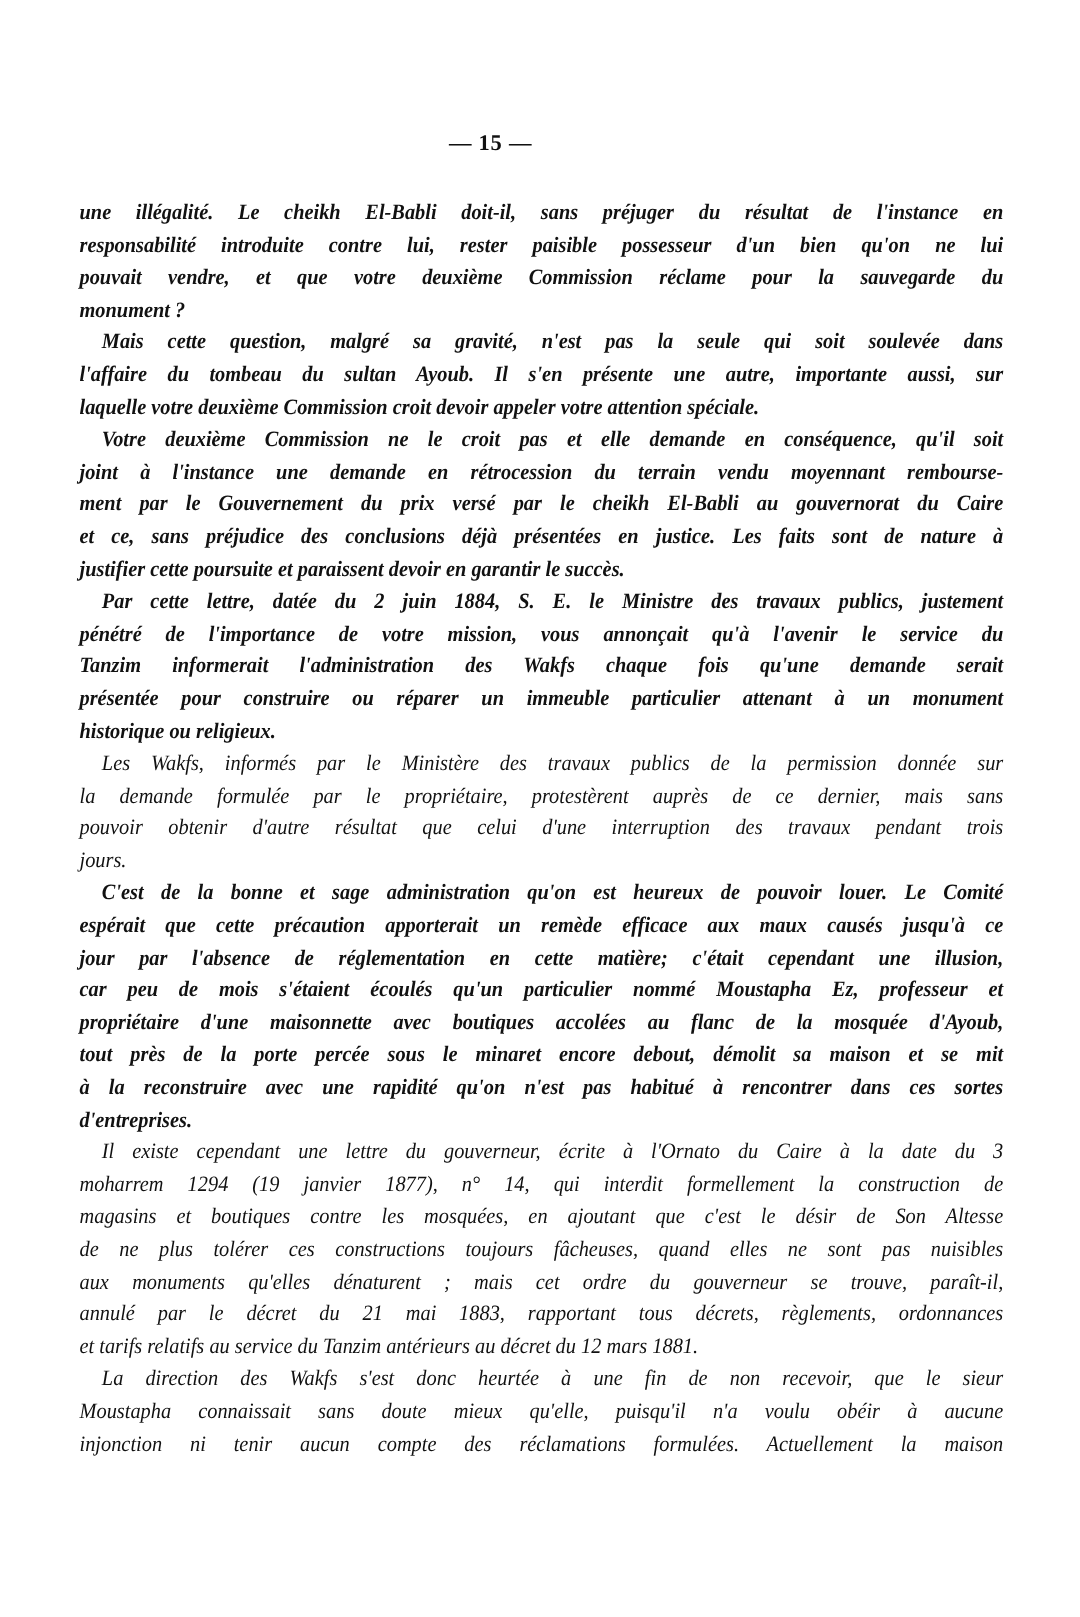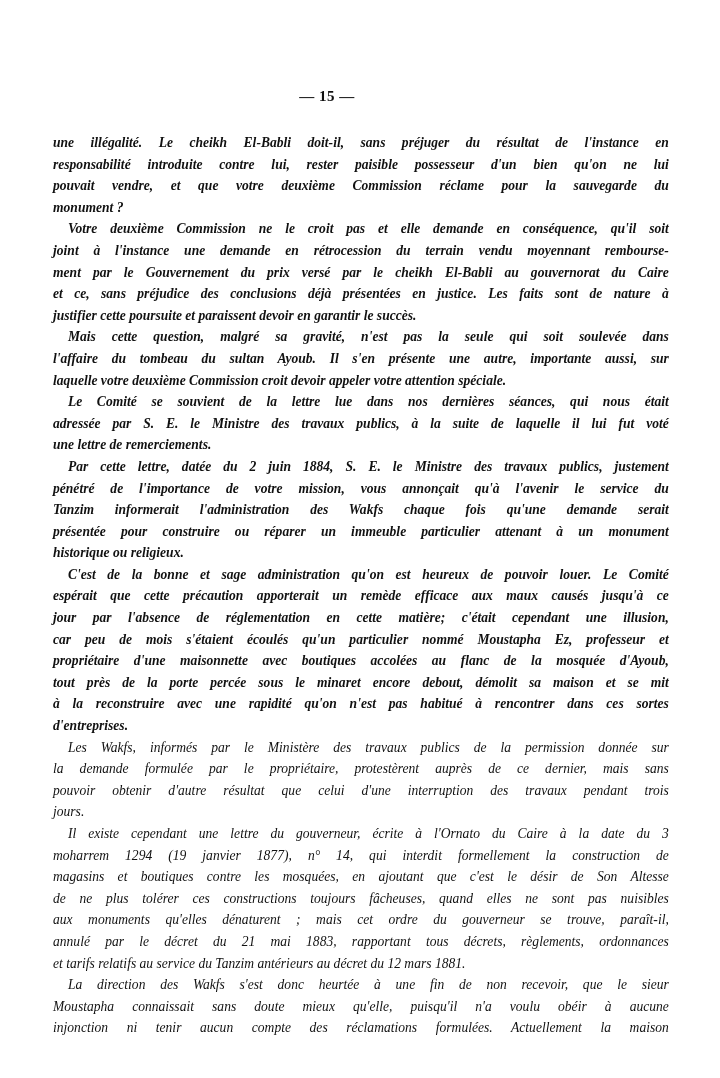--- a/index.html
+++ b/index.html
@@ -66,58 +66,53 @@
 <div class="page-number">— 15 —</div>
 
 <div class="body-text" id="body-text">
     <div class="para">
       <span class="line">une illégalité. Le cheikh El-Babli doit-il, sans préjuger du résultat de l'instance en</span>
       <span class="line">responsabilité introduite contre lui, rester paisible possesseur d'un bien qu'on ne lui</span>
       <span class="line">pouvait vendre, et que votre deuxième Commission réclame pour la sauvegarde du</span>
       <span class="line last">monument ?</span>
     </div>
     <div class="para">
+      <span class="line indent">Mais cette question, malgré sa gravité, n'est pas la seule qui soit soulevée dans</span>
+      <span class="line">l'affaire du tombeau du sultan Ayoub. Il s'en présente une autre, importante aussi, sur</span>
+      <span class="line last">laquelle votre deuxième Commission croit devoir appeler votre attention spéciale.</span>
+    </div>
+    <div class="para">
       <span class="line indent">Votre deuxième Commission ne le croit pas et elle demande en conséquence, qu'il soit</span>
       <span class="line">joint à l'instance une demande en rétrocession du terrain vendu moyennant rembourse-</span>
       <span class="line">ment par le Gouvernement du prix versé par le cheikh El-Babli au gouvernorat du Caire</span>
       <span class="line">et ce, sans préjudice des conclusions déjà présentées en justice. Les faits sont de nature à</span>
       <span class="line last">justifier cette poursuite et paraissent devoir en garantir le succès.</span>
     </div>
     <div class="para">
-      <span class="line indent">Mais cette question, malgré sa gravité, n'est pas la seule qui soit soulevée dans</span>
-      <span class="line">l'affaire du tombeau du sultan Ayoub. Il s'en présente une autre, importante aussi, sur</span>
-      <span class="line last">laquelle votre deuxième Commission croit devoir appeler votre attention spéciale.</span>
-    </div>
-    <div class="para">
-      <span class="line indent">Le Comité se souvient de la lettre lue dans nos dernières séances, qui nous était</span>
-      <span class="line">adressée par S. E. le Ministre des travaux publics, à la suite de laquelle il lui fut voté</span>
-      <span class="line last">une lettre de remerciements.</span>
-    </div>
-    <div class="para">
       <span class="line indent">Par cette lettre, datée du 2 juin 1884, S. E. le Ministre des travaux publics, justement</span>
       <span class="line">pénétré de l'importance de votre mission, vous annonçait qu'à l'avenir le service du</span>
       <span class="line">Tanzim informerait l'administration des Wakfs chaque fois qu'une demande serait</span>
       <span class="line">présentée pour construire ou réparer un immeuble particulier attenant à un monument</span>
       <span class="line last">historique ou religieux.</span>
+    </div>
+    <div class="para">
+      <span class="line indent light">Les Wakfs, informés par le Ministère des travaux publics de la permission donnée sur</span>
+      <span class="line light">la demande formulée par le propriétaire, protestèrent auprès de ce dernier, mais sans</span>
+      <span class="line light">pouvoir obtenir d'autre résultat que celui d'une interruption des travaux pendant trois</span>
+      <span class="line last light">jours.</span>
     </div>
     <div class="para">
       <span class="line indent">C'est de la bonne et sage administration qu'on est heureux de pouvoir louer. Le Comité</span>
       <span class="line">espérait que cette précaution apporterait un remède efficace aux maux causés jusqu'à ce</span>
       <span class="line">jour par l'absence de réglementation en cette matière; c'était cependant une illusion,</span>
       <span class="line">car peu de mois s'étaient écoulés qu'un particulier nommé Moustapha Ez, professeur et</span>
       <span class="line">propriétaire d'une maisonnette avec boutiques accolées au flanc de la mosquée d'Ayoub,</span>
       <span class="line">tout près de la porte percée sous le minaret encore debout, démolit sa maison et se mit</span>
       <span class="line">à la reconstruire avec une rapidité qu'on n'est pas habitué à rencontrer dans ces sortes</span>
       <span class="line last">d'entreprises.</span>
-    </div>
-    <div class="para">
-      <span class="line indent light">Les Wakfs, informés par le Ministère des travaux publics de la permission donnée sur</span>
-      <span class="line light">la demande formulée par le propriétaire, protestèrent auprès de ce dernier, mais sans</span>
-      <span class="line light">pouvoir obtenir d'autre résultat que celui d'une interruption des travaux pendant trois</span>
-      <span class="line last light">jours.</span>
     </div>
     <div class="para">
       <span class="line indent light">Il existe cependant une lettre du gouverneur, écrite à l'Ornato du Caire à la date du 3</span>
       <span class="line light">moharrem 1294 (19 janvier 1877), n° 14, qui interdit formellement la construction de</span>
       <span class="line light">magasins et boutiques contre les mosquées, en ajoutant que c'est le désir de Son Altesse</span>
       <span class="line light">de ne plus tolérer ces constructions toujours fâcheuses, quand elles ne sont pas nuisibles</span>
       <span class="line light">aux monuments qu'elles dénaturent ; mais cet ordre du gouverneur se trouve, paraît-il,</span>
       <span class="line light">annulé par le décret du 21 mai 1883, rapportant tous décrets, règlements, ordonnances</span>
       <span class="line last light">et tarifs relatifs au service du Tanzim antérieurs au décret du 12 mars 1881.</span>
     </div>

